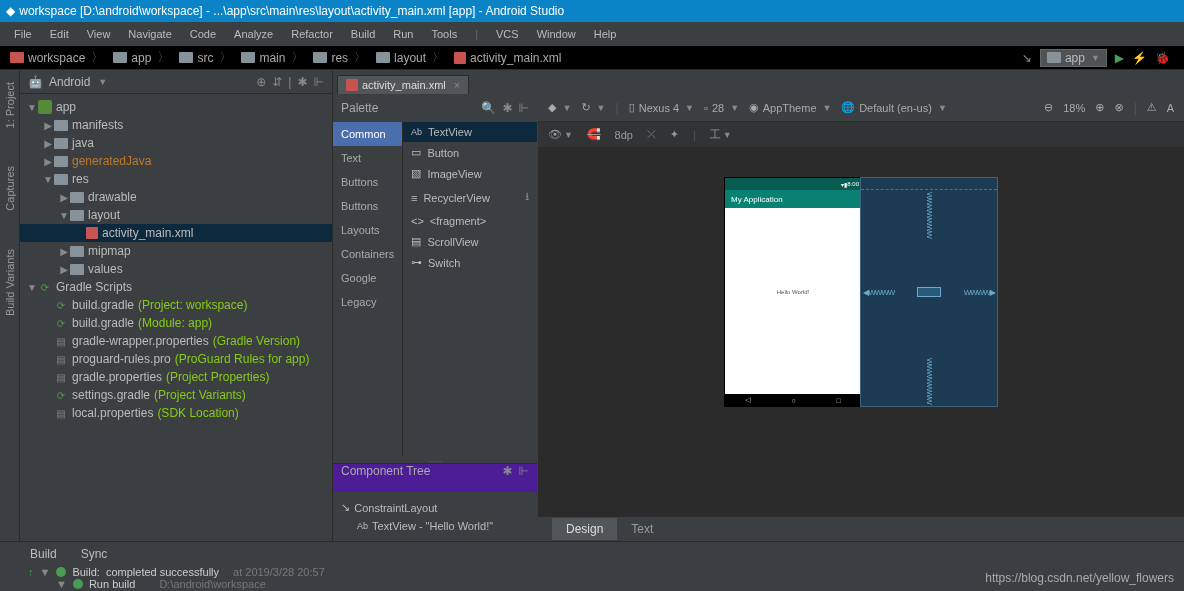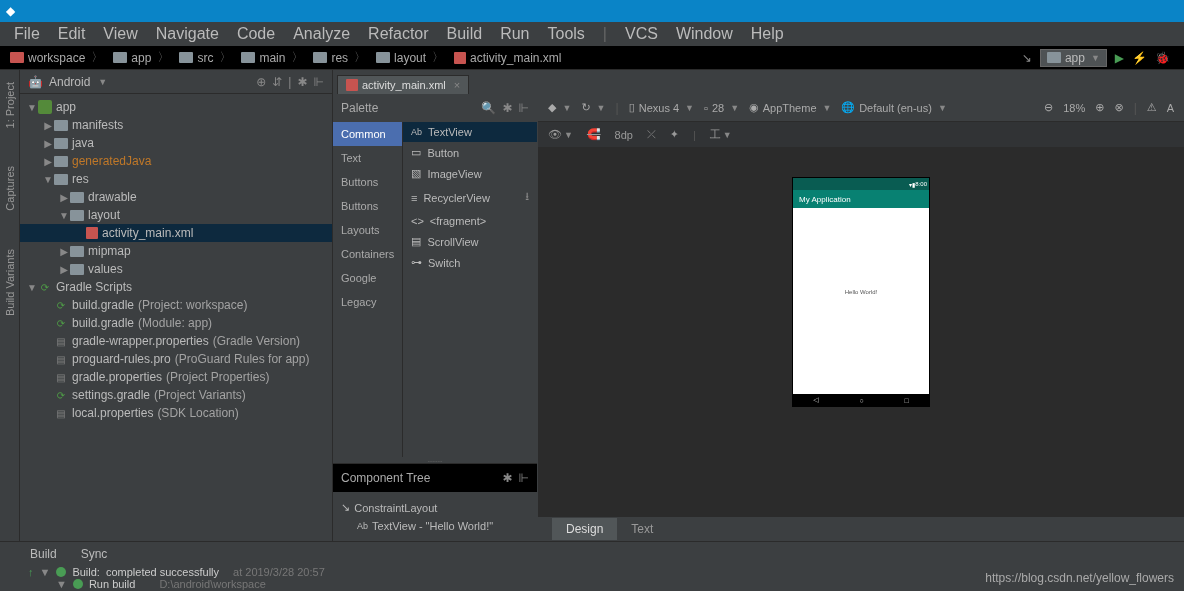--- a/index.html
+++ b/index.html
@@ -1,19 +1,19 @@
 <!DOCTYPE html>
 <html><head>
 <meta charset="utf-8">
 <style>
 *{margin:0;padding:0;box-sizing:border-box;font-family:"Segoe UI",Arial,sans-serif;user-select:none}
 body{background:#3c3f41;color:#bbbbbb;font-size:12px;width:1184px;height:591px;overflow:hidden;position:relative}
 .titlebar{background:#0a84c7;color:#fff;height:22px;line-height:22px;padding:0 6px;font-size:12px;display:flex;align-items:center;gap:4px}
 .menubar{background:#3c3f41;height:24px;display:flex;align-items:center;padding:0 6px;gap:2px}
-.menubar span{padding:0 8px;color:#bbbbbb;font-size:16px}
+.menubar span{padding:0 8px;color:#bbbbbb;font-size:11px}
 .navbar{background:#000000;height:24px;display:flex;align-items:center;padding:0 6px;border-bottom:1px solid #2b2b2b;justify-content:space-between}
 .nav-left{display:flex;align-items:center;gap:2px}
 .crumb{display:flex;align-items:center;gap:4px;padding:0 4px;color:#aaa}
 .crumb::after{content:"〉";color:#666;margin-left:2px}
 .crumb:last-child::after{content:""}
 .nav-right{display:flex;align-items:center;gap:8px;padding-right:8px}
 .i-folder{width:14px;height:11px;background:#87939a;display:inline-block;border-radius:1px}
 .i-folder.red{background:#c75450}
 .i-folder.db{background:#87939a;position:relative}
 .i-xml{width:12px;height:12px;background:#c75450;display:inline-block;border-radius:1px}
@@ -22,21 +22,21 @@
 .left-strip span{writing-mode:vertical-rl;transform:rotate(180deg);font-size:11px;color:#999;padding:4px 0}
 .project-panel{width:313px;background:#3c3f41;border-right:1px solid #2b2b2b;display:flex;flex-direction:column}
 .proj-header{height:24px;display:flex;align-items:center;justify-content:space-between;padding:0 8px;border-bottom:1px solid #2b2b2b}
 .proj-header-left{display:flex;align-items:center;gap:6px}
 .proj-header-icons{display:flex;gap:6px;font-size:12px;color:#888}
 .tree{flex:1;overflow:auto;padding:4px 0;font-size:12px}
 .tree-row{display:flex;align-items:center;height:18px;padding:0 4px;white-space:nowrap}
 .tree-row.selected{background:#0d293e}
 .tree-arrow{width:12px;text-align:center;color:#888;font-size:10px}
 .tree-label{margin-left:4px}
-.tree-dim{color:#a3a3a3;margin-left:4px}
+.tree-dim{color:#84cc16;margin-left:4px}
 .ic{width:14px;height:14px;display:inline-flex;align-items:center;justify-content:center;font-size:10px;flex-shrink:0}
 .ic-pkg{background:#548a3a;border-radius:2px}
 .ic-folder{background:#87939a;border-radius:1px;width:14px;height:11px}
 .ic-xml{background:#c75450;border-radius:1px;width:12px;height:12px}
 .ic-gradle{color:#4e9a46}
 .ic-grfile{color:#808080}
 .editor-area{flex:1;display:flex;flex-direction:column;background:#313335}
 .editor-tabs{height:24px;display:flex;align-items:flex-end;background:#3c3f41;padding-left:4px}
 .editor-tab{background:#515658;border:1px solid #2b2b2b;border-bottom:none;padding:3px 8px;display:flex;align-items:center;gap:4px;font-size:11px;color:#ddd}
 .editor-tab .close{color:#888;margin-left:4px}
@@ -45,21 +45,21 @@
 .palette-header{height:28px;display:flex;align-items:center;justify-content:space-between;padding:0 8px;background:#3c3f41;color:#aaa}
 .palette-icons{display:flex;gap:6px;color:#888}
 .palette-body{display:flex;flex:1;min-height:0}
 .palette-cats{width:70px;border-right:1px solid #2b2b2b;background:#3c3f41}
 .palette-cats div{padding:6px 8px;font-size:11px;color:#aaa;border-bottom:0px}
 .palette-cats div.active{background:#4b6eaf;color:#fff}
 .palette-items{flex:1;background:#3c3f41}
 .palette-items div{padding:4px 8px;display:flex;align-items:center;gap:6px;font-size:11px}
 .palette-items div.sel{background:#0d293e}
 .comp-tree{border-top:1px solid #2b2b2b}
-.comp-header{height:28px;display:flex;align-items:center;justify-content:space-between;padding:0 8px;color:#aaa;background:#000000}
+.comp-header{height:28px;display:flex;justify-content:space-between;padding:0 8px;color:#aaa;background:#4c1d95}
 .comp-body{padding:6px 8px;font-size:11px}
 .comp-body .r{padding:3px 0;display:flex;align-items:center;gap:4px}
 .canvas-area{flex:1;display:flex;flex-direction:column;background:#2b2b2b}
 .design-toolbar{height:28px;display:flex;align-items:center;padding:0 10px;gap:12px;background:#3c3f41;border-bottom:1px solid #2b2b2b;justify-content:space-between}
 .tb-left,.tb-right{display:flex;align-items:center;gap:10px}
 .tb-item{display:flex;align-items:center;gap:4px;color:#aaa;font-size:11px}
 .subtoolbar{height:26px;display:flex;align-items:center;padding:0 10px;gap:14px;background:#313335;border-bottom:1px solid #2b2b2b;color:#999;font-size:11px}
 .canvas-body{flex:1;display:flex;align-items:flex-start;justify-content:center;gap:0;padding-top:30px;background:#2b2b2b}
 .device-preview{width:136px;height:228px;background:#fff;position:relative;box-shadow:0 0 0 1px #000}
 .device-status{height:12px;background:#095c52;display:flex;justify-content:flex-end;align-items:center;color:#fff;font-size:6px;padding:0 2px}
@@ -81,20 +81,21 @@
 .watermark{position:absolute;bottom:6px;right:10px;color:#aaa;font-size:12px}
 .green-dot{width:10px;height:10px;border-radius:50%;background:#499c54;display:inline-block}
 .drop{font-size:9px;color:#888;margin-left:2px}
 .icon-android{color:#a4c639}
 </style>
 </head>
 <body>
 
 <div class="titlebar">
   <span>◆</span>
+  <span>workspace [D:\android\workspace] - ...\app\src\main\res\layout\activity_main.xml [app] - Android Studio</span>
 </div>
 
 <div class="menubar">
   <span>File</span>
   <span>Edit</span>
   <span>View</span>
   <span>Navigate</span>
   <span>Code</span>
   <span>Analyze</span>
   <span>Refactor</span>
@@ -388,20 +389,28 @@
             <div class="device-appbar">
                 <span>My Application</span>
               </div>
             <div class="device-content">Hello World!</div>
             <div class="device-nav">
                 <span>◁</span>
                 <span>○</span>
                 <span>□</span>
               </div>
           </div>
+          <div class="blueprint">
+            <div class="blueprint-bar"></div>
+            <div class="blueprint-center"></div>
+            <div class="blueprint-spring" style="left:2px;top:50%;transform:translateY(-50%)">◀WWWW</div>
+            <div class="blueprint-spring" style="right:2px;top:50%;transform:translateY(-50%)">WWWW▶</div>
+            <div class="blueprint-spring" style="left:50%;top:14px;transform:translateX(-50%);writing-mode:vertical-rl">WWWWWWW</div>
+            <div class="blueprint-spring" style="left:50%;bottom:2px;transform:translateX(-50%);writing-mode:vertical-rl">WWWWWWW</div>
+          </div>
         </div>
         <div class="design-text-tabs">
           <span class="active">Design</span>
           <span>Text</span>
         </div>
       </div>
     </div>
   </div>
 </div>
 

